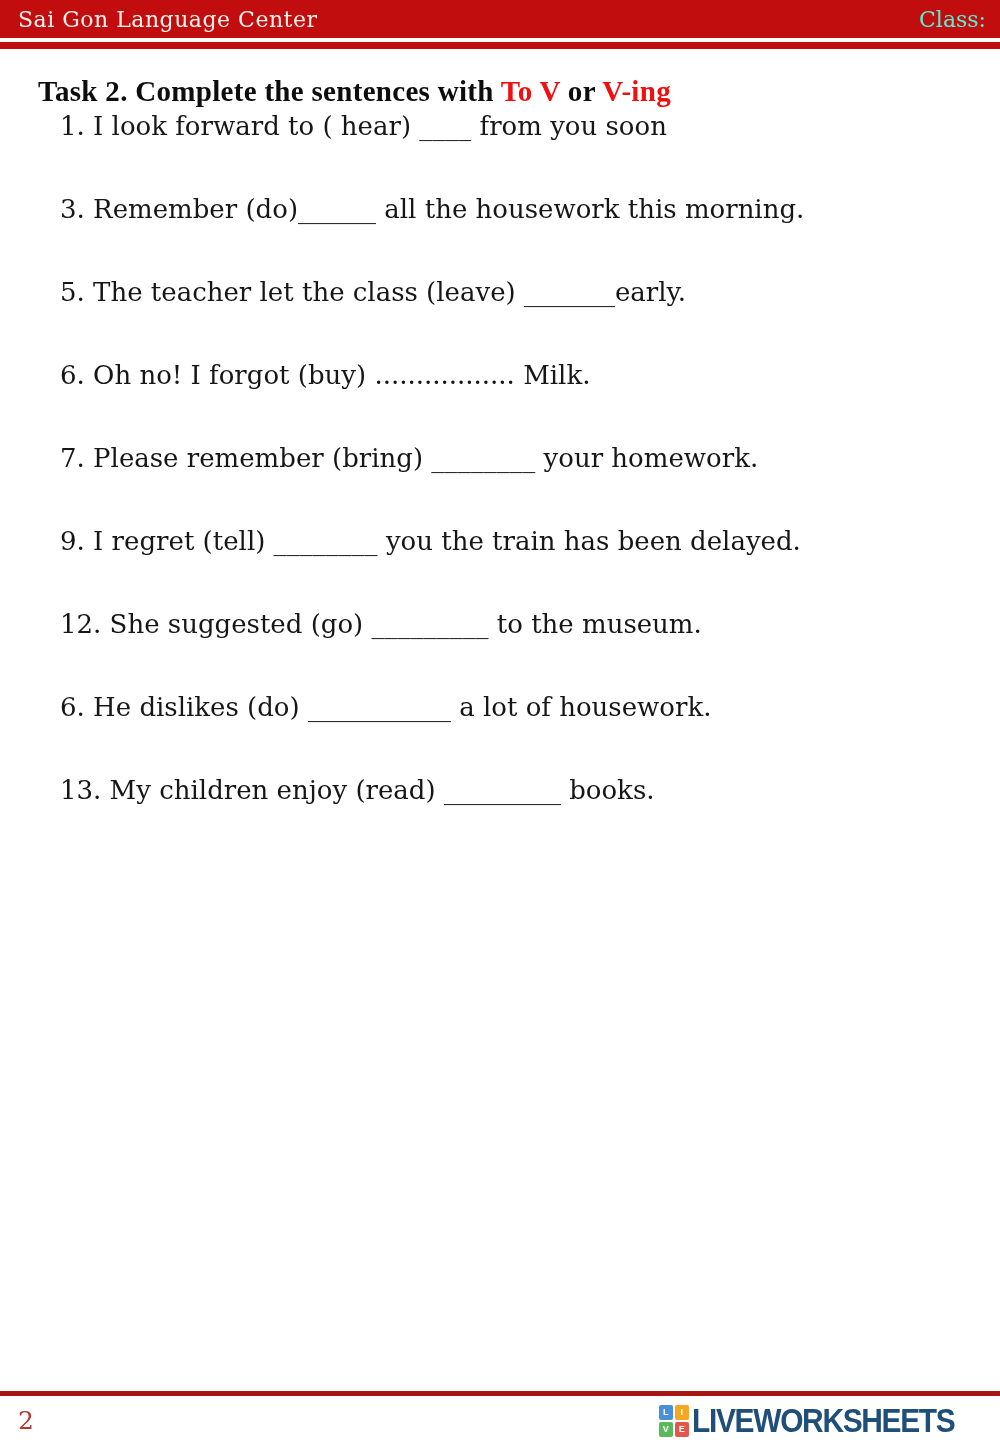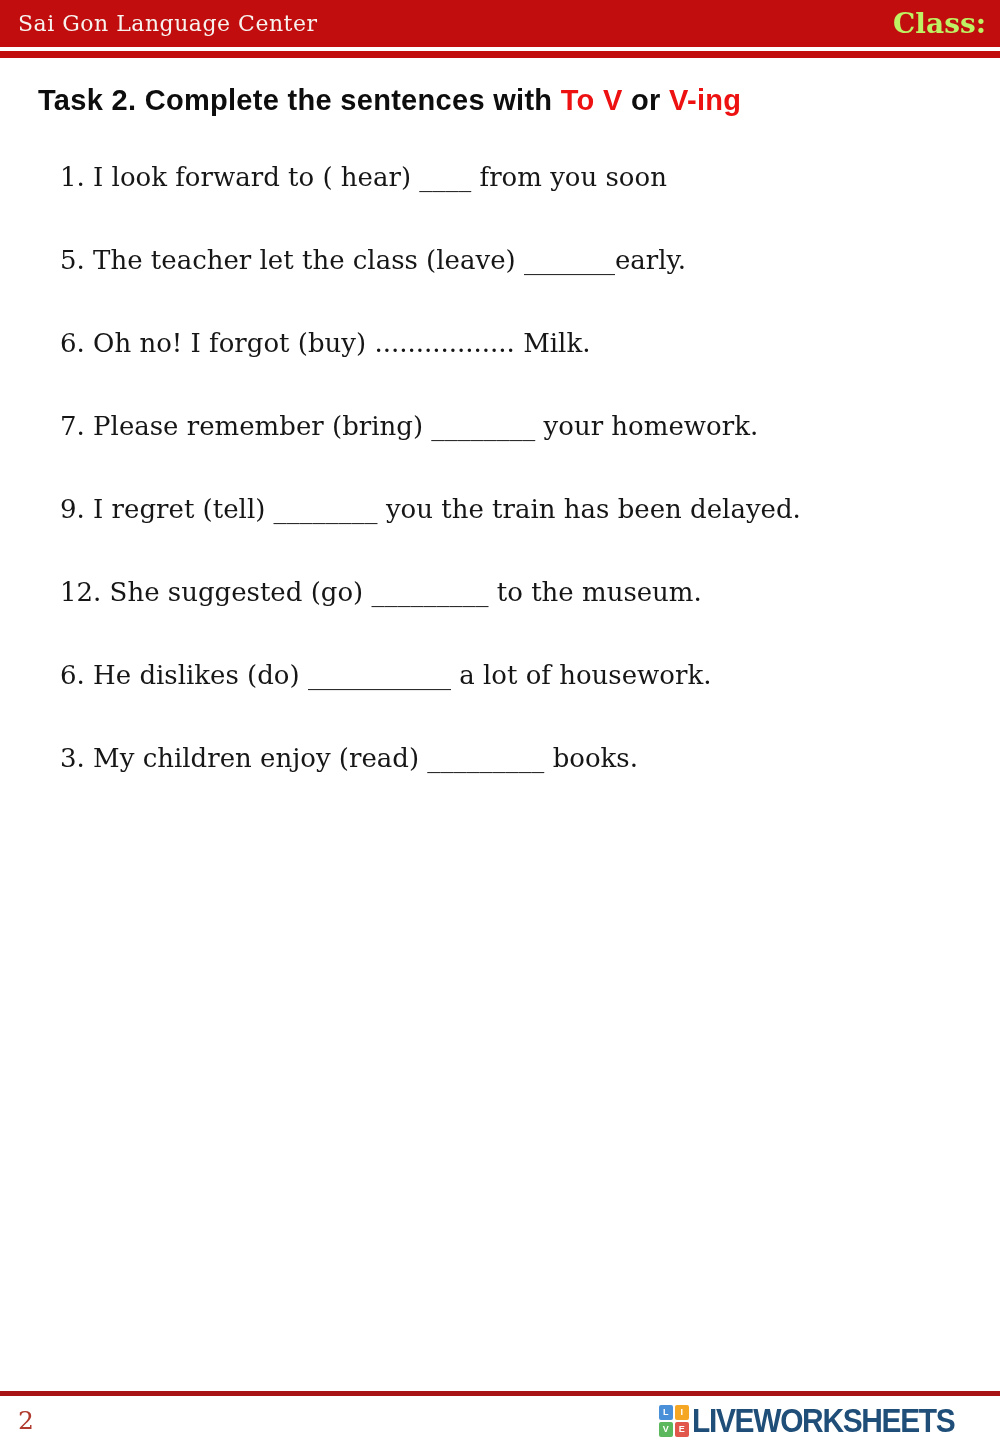--- a/index.html
+++ b/index.html
@@ -7,53 +7,52 @@
   body {
     position: relative;
     width: 1000px;
     height: 1443px;
     font-family: "DejaVu Serif", serif;
     overflow: hidden;
   }
 
   
   .topbar {
-    height: 47px;
+    height: 38px;
     background: #c10d0d;
     display: flex;
     align-items: center;
     justify-content: space-between;
     padding: 0 14px 0 18px;
   }
   .topbar .brand {
     color: #f7f2ee;
     font-size: 22px;
     letter-spacing: 0.5px;
   }
   .topbar .class-label {
-    color: #bef264;
-    font-size: 28px;
-    font-weight: bold;
+    color: #5eead4;
+    font-size: 22px;
   }
   .topbar-gap { height: 4px; background: #ffffff; }
   .topbar-stripe { height: 7px; background: #c10d0d; }
 
   
   .task-title {
     margin: 26px 0 0 38px;
     font-size: 29px;
     font-weight: bold;
     color: #0d0d0d;
-    font-family: Liberation Sans, sans-serif;
+    font-family: Liberation Serif, serif;
     letter-spacing: 0.3px;
   }
   .task-title .red { color: #ed1111; }
 
   
-  .sentence-list { margin-top: 42px; }
+  .sentence-list { }
   .sentence {
     margin: 0 30px 47px 60px;
     font-size: 26px;
     line-height: 36px;
     color: #161616;
     white-space: nowrap;
   }
 
   
   .footer-line {
@@ -125,27 +124,28 @@
 
 <h1 class="task-title">
   <span>Task 2. Complete the sentences with</span>
   <span class="red">To V</span>
   <span>or</span>
   <span class="red">V-ing</span>
 </h1>
 
 <div class="sentence-list">
     <p class="sentence">1. I look forward to ( hear) ____ from you soon</p>
+    <p class="sentence">3. Remember (do)______ all the housework this morning.</p>
     <p class="sentence">5. The teacher let the class (leave) _______early.</p>
     <p class="sentence">6. Oh no! I forgot (buy) ................. Milk.</p>
     <p class="sentence">7. Please remember (bring) ________ your homework.</p>
     <p class="sentence">9. I regret (tell) ________ you the train has been delayed.</p>
     <p class="sentence">12. She suggested (go) _________ to the museum.</p>
     <p class="sentence">6. He dislikes (do) ___________ a lot of housework.</p>
-    <p class="sentence">3. My children enjoy (read) _________ books.</p>
+    <p class="sentence">13. My children enjoy (read) _________ books.</p>
   </div>
 
 <div class="footer-line"></div>
 <div class="footer">
   <span class="page-number">2</span>
   <span class="lw-logo">
     <span class="lw-tiles">
         <span class="lw-tile" style="background: rgb(74, 144, 217);">L</span>
         <span class="lw-tile" style="background: rgb(245, 166, 35);">I</span>
         <span class="lw-tile" style="background: rgb(92, 184, 92);">V</span>

